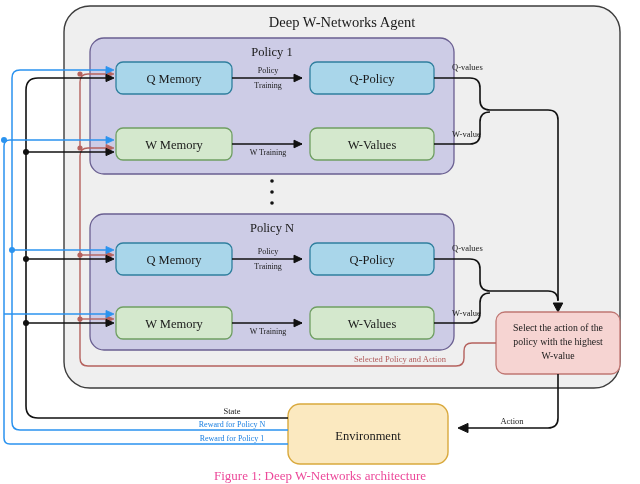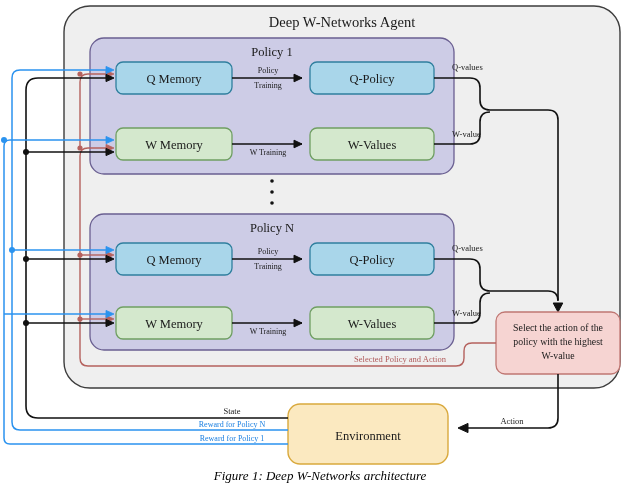--- a/index.html
+++ b/index.html
@@ -1,21 +1,21 @@
 <!DOCTYPE html>
 <html><head>
 <meta charset="utf-8">
 <style>
   html,body{margin:0;padding:0;background:#ffffff;}
   body{width:640px;height:484px;position:relative;overflow:hidden;
        font-family:"Liberation Serif","DejaVu Serif",serif;color:#1a1a1a;}
   #diagram{position:absolute;left:0;top:0;width:640px;height:484px;}
   .cap{position:absolute;left:0;top:466px;width:640px;text-align:center;
-       font-family:"Liberation Serif","DejaVu Serif",serif;font-size:13px;color:#000000;
-       overflow:hidden;height:18px;line-height:20px;font-style:italic;}
+       font-family:"Liberation Serif","DejaVu Serif",serif;font-size:13px;color:#ec4899;
+       overflow:hidden;height:18px;line-height:20px;}
   svg text{font-family:"Liberation Serif","DejaVu Serif",serif;fill:#1a1a1a;}
   .t-title{font-size:14.5px;}
   .t-policy{font-size:12.5px;}
   .t-box{font-size:12.5px;}
   .t-edge{font-size:8px;}
   .t-small{font-size:8.5px;}
   .t-sel{font-size:9.8px;}
   .t-red{font-size:8.5px;fill:#b05a5a;}
   .t-blue{font-size:8px;fill:#1a7fe0;}
   .ln{fill:none;stroke:#111;stroke-width:1.6;}

